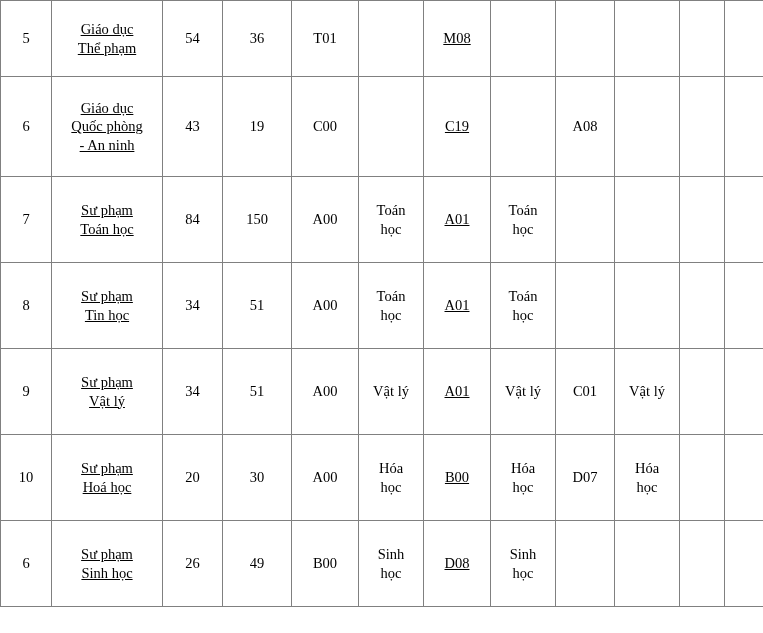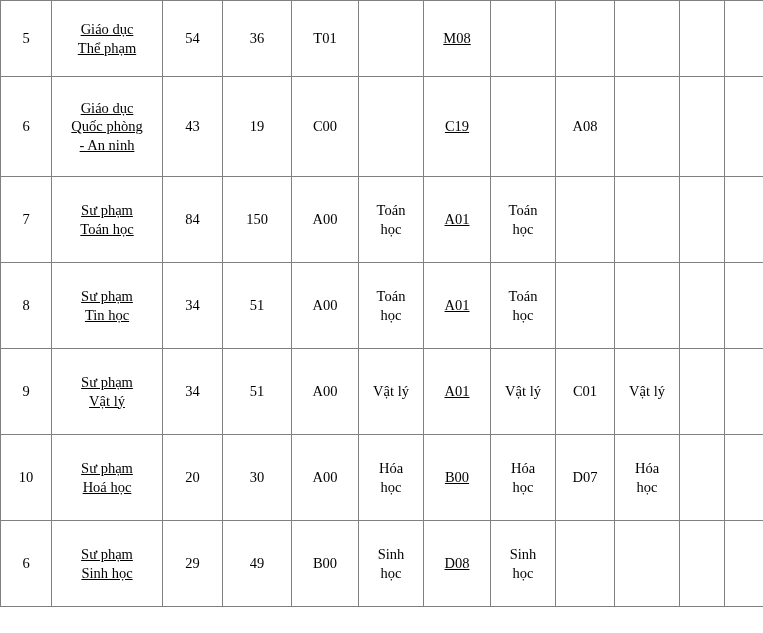--- a/index.html
+++ b/index.html
@@ -449,21 +449,21 @@
             </div>
           </td>
           <td class="c-name">
             <div class="cell-lines">
               <span>Sư phạm</span>
               <span>Sinh học</span>
             </div>
           </td>
           <td class="c-n1">
             <div class="cell-lines">
-              <span>29</span>
+              <span>26</span>
             </div>
           </td>
           <td class="c-n2">
             <div class="cell-lines">
               <span>49</span>
             </div>
           </td>
           <td class="c-b1">
             <div class="cell-lines">
               <span>B00</span>

